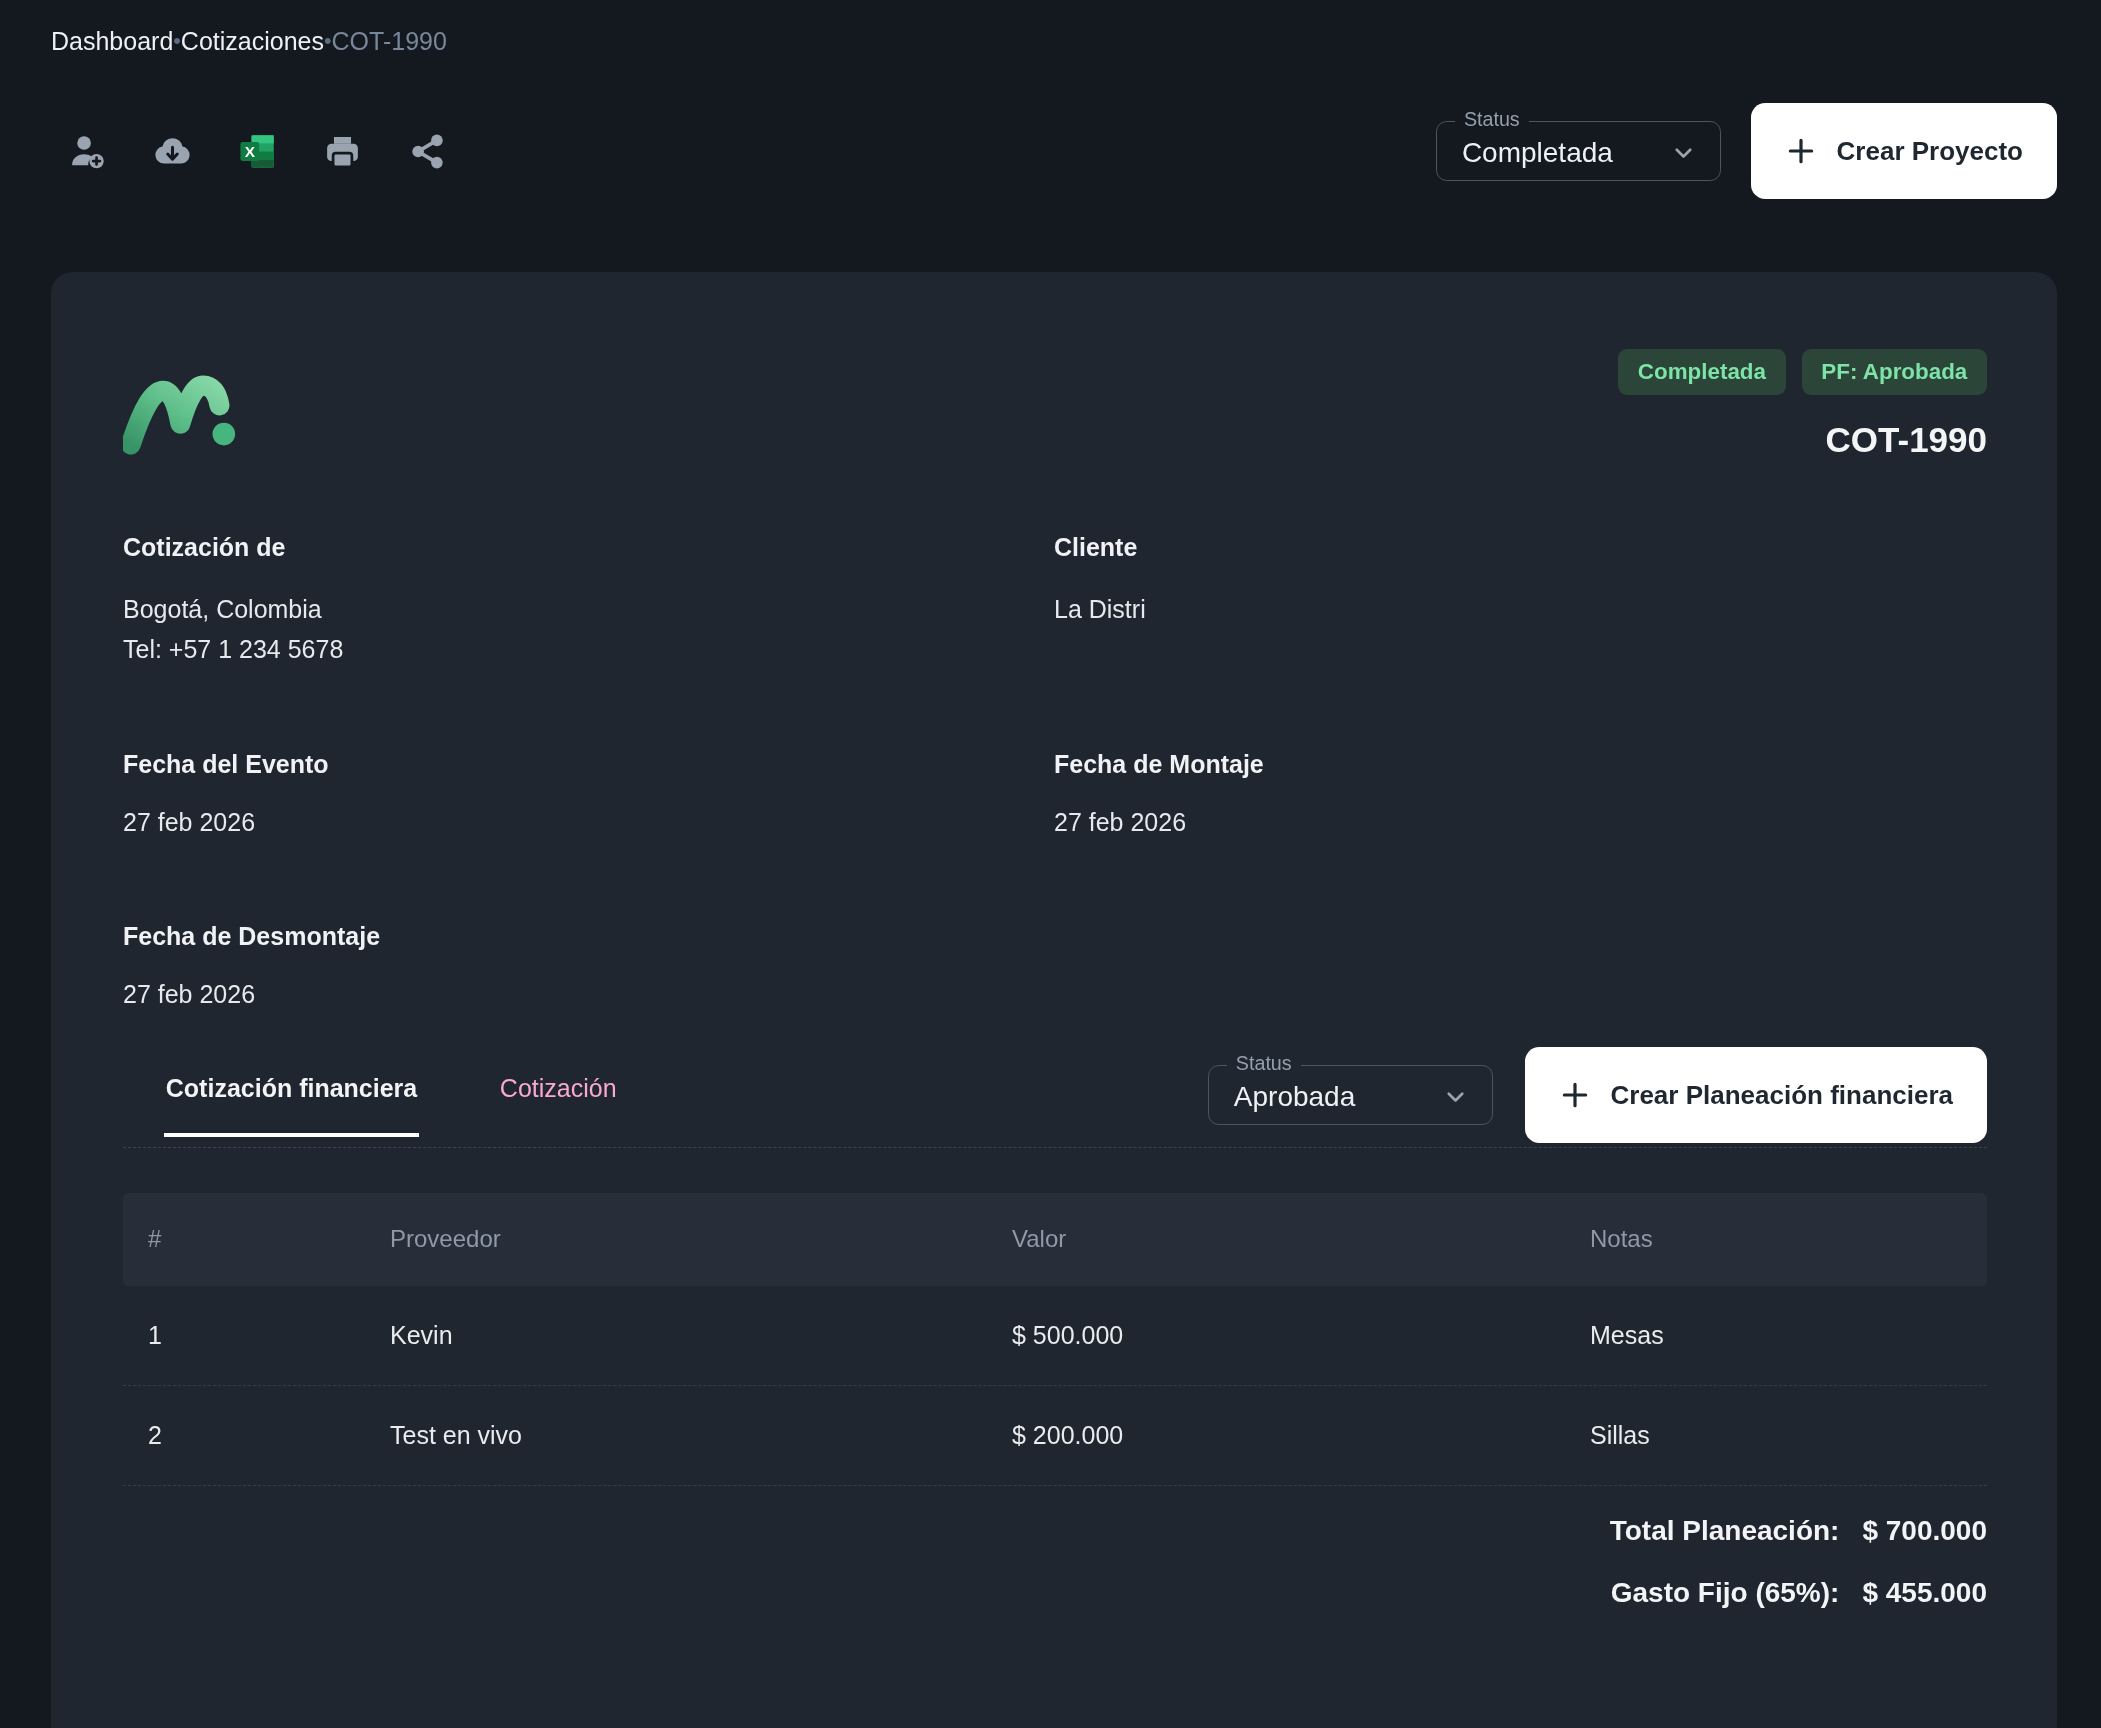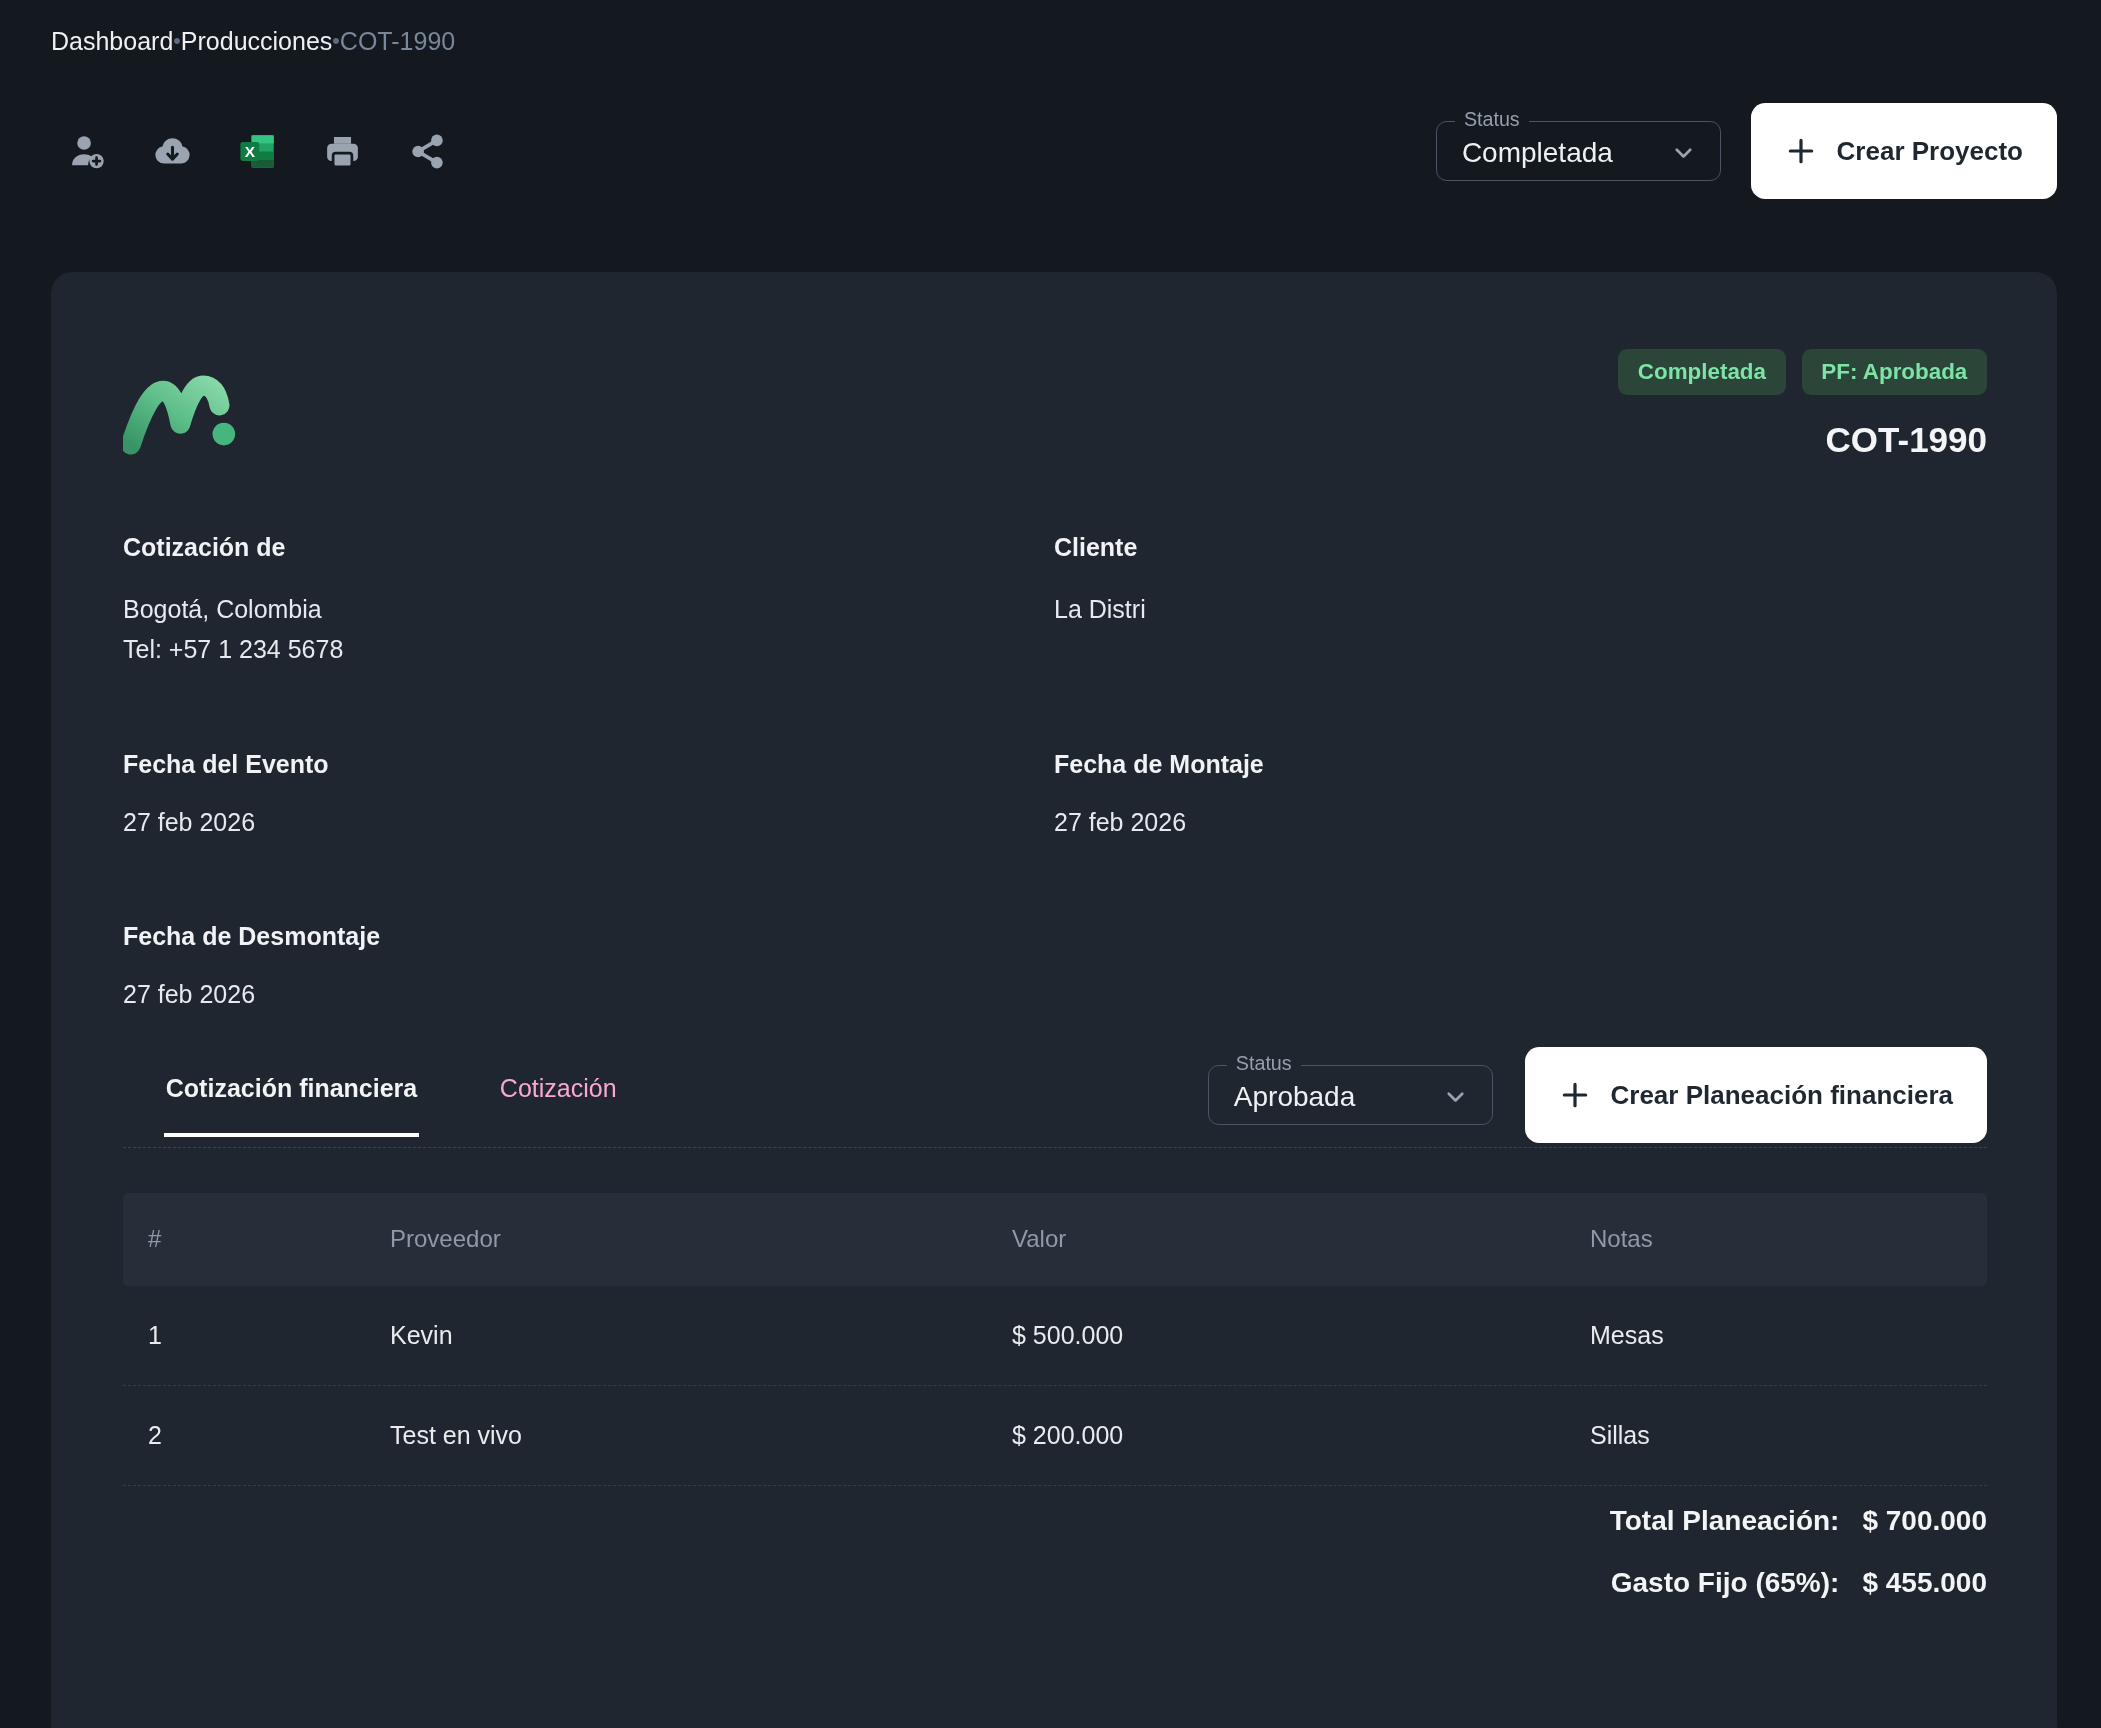--- a/index.html
+++ b/index.html
@@ -91,32 +91,32 @@
     color: #8f99a7; font-size: 24px;
   }
   .t-row {
     display: grid; grid-template-columns: 242px 622px 578px 1fr;
     align-items: center; padding-left: 25px; height: 100px;
     color: #e9ebee; font-size: 25px;
     border-bottom: 1.8px dashed #353d4a;
   }
 
   
-  .totals { margin-top: 19px; display: flex; flex-direction: column; align-items: flex-end; gap: 30px; }
+  .totals { margin-top: 29px; display: flex; flex-direction: column; align-items: flex-end; gap: 30px; }
   .total-line { font-size: 28px; font-weight: bold; color: #f2f4f6; }
   .total-line .tval { margin-left: 23px; }
 </style>
 </head>
 <body>
 
 <header class="top">
   <nav class="breadcrumb">
     <span class="crumb">Dashboard</span>
     <span class="crumb-sep">•</span>
-    <span class="crumb">Producciones</span>
+    <span class="crumb">Cotizaciones</span>
     <span class="crumb-sep">•</span>
     <span class="crumb current">COT-1990</span>
   </nav>
 
   <div class="toolbar">
     <div class="tool-icons">
       <button class="tool-btn" title="">
         <svg viewBox="0 0 24 24">
           <circle cx="10" cy="7" r="4" class="icon-gray"></circle>
           <path d="M3 20c0-4 3.1-6.4 7-6.4 2 0 3.8.6 5 1.8-1.6.7-2.6 2.2-2.6 4 0 .2 0 .4.1.6H3z" class="icon-gray"></path>

